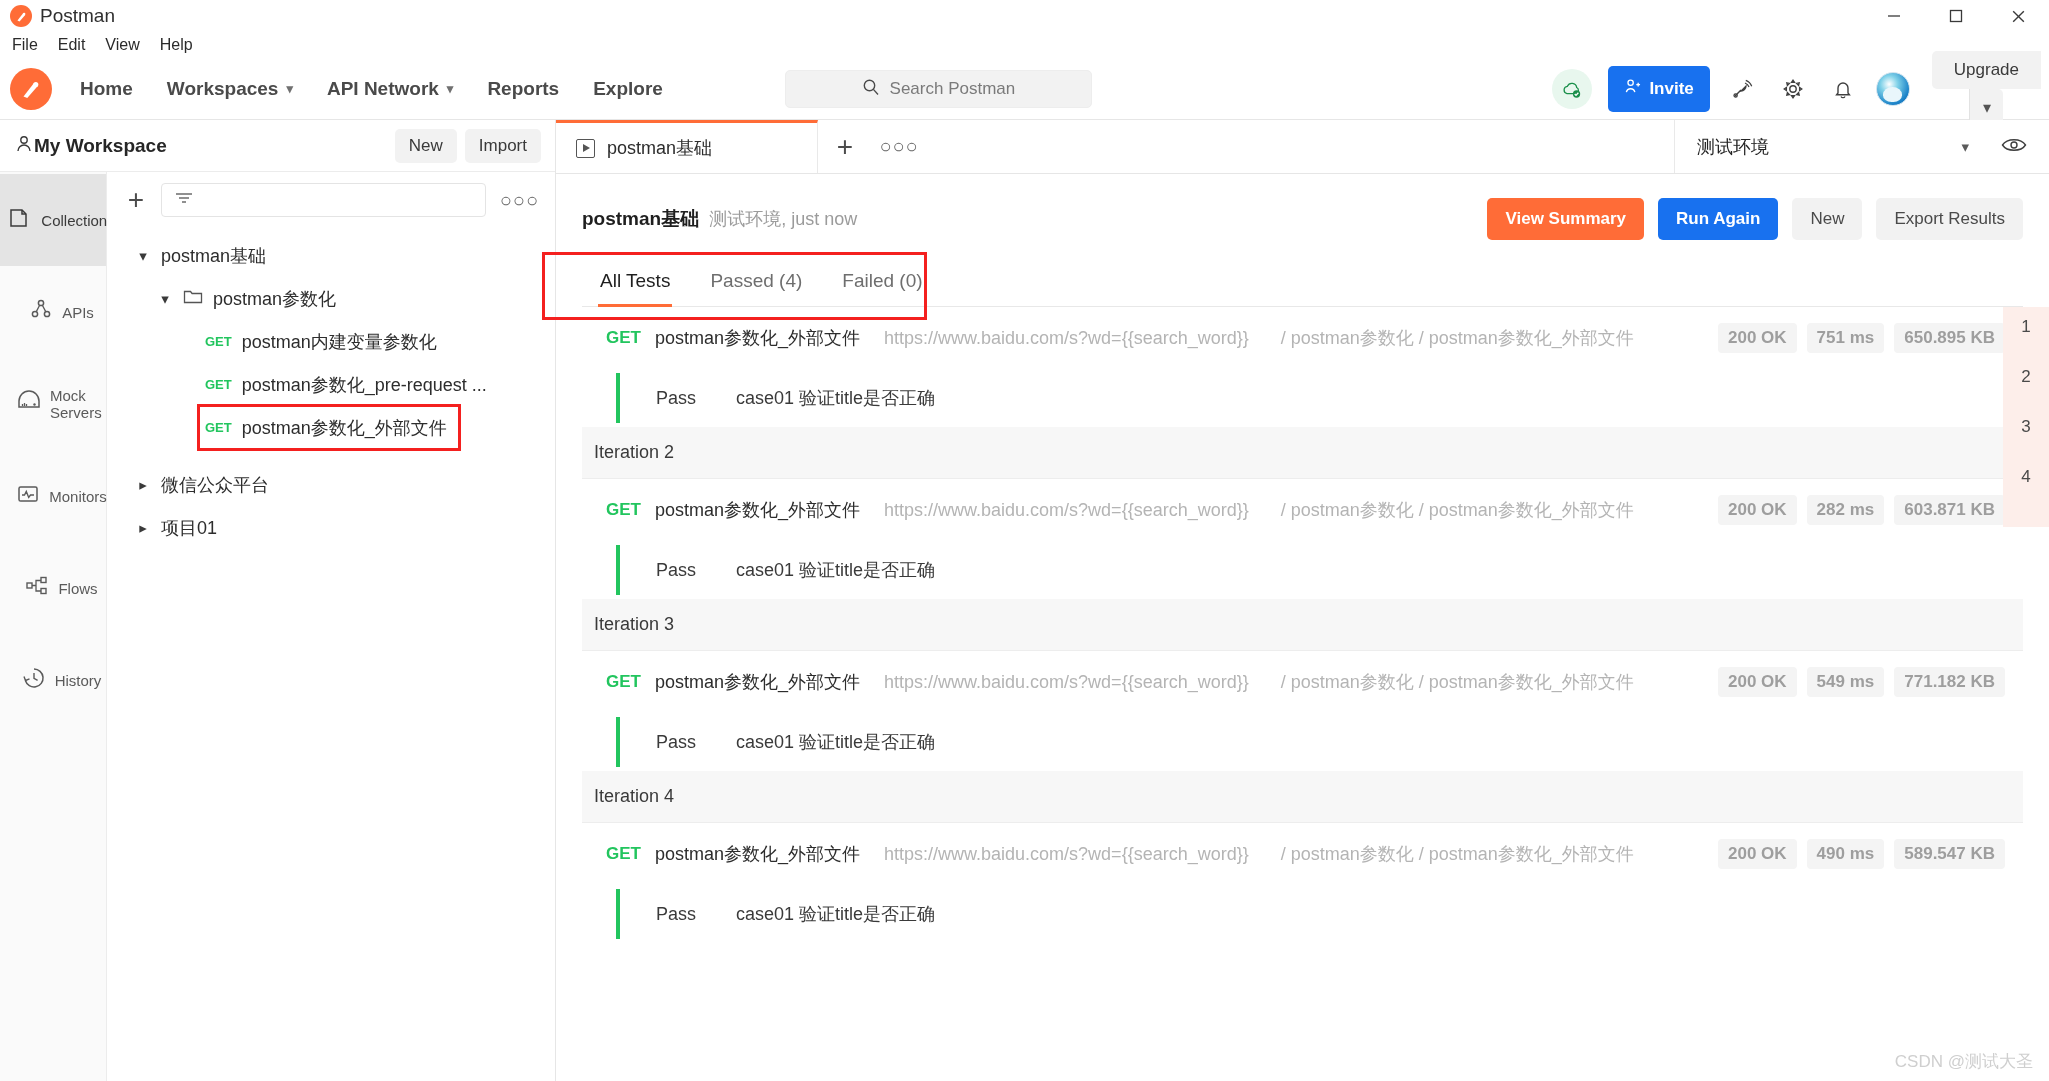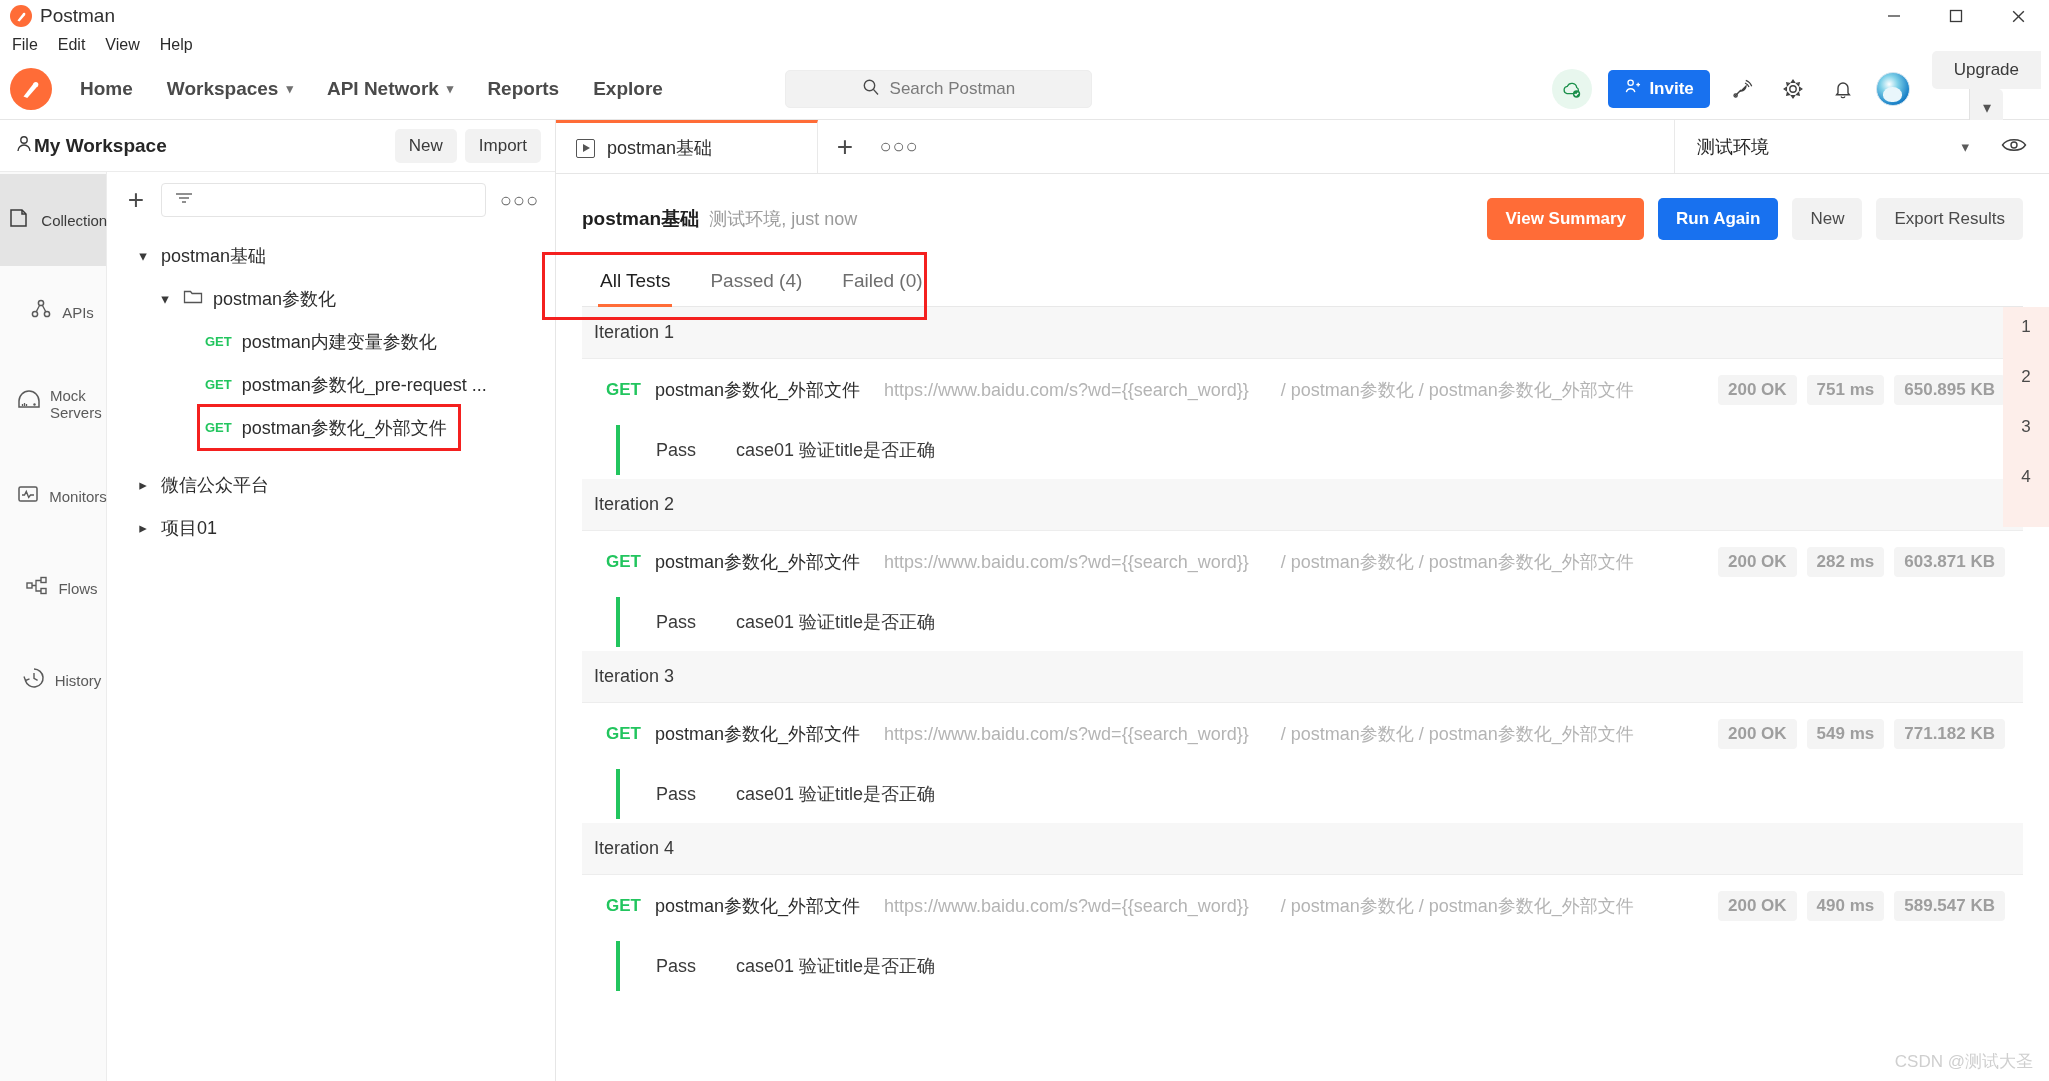--- a/index.html
+++ b/index.html
@@ -67,21 +67,21 @@
   .header-right {
     margin-left: auto; display: flex; align-items: center; gap: 16px;
     padding-right: 8px;
   }
   .cloud-badge {
     width: 40px; height: 40px; border-radius: 50%; background: #e8f7ee;
     display: flex; align-items: center; justify-content: center; flex:none;
   }
   .invite-btn {
     background: #1871ef; color: #fff; font-size: 17px; font-weight: bold;
-    border: none; border-radius: 5px; height: 38px; padding: 0 16px;
+    border: none; border-radius: 5px; height: 46px; padding: 0 16px;
     display: flex; align-items: center; gap: 8px; cursor: pointer;
     font-family: "Liberation Sans", sans-serif;
   }
   .icon-btn {
     width: 34px; height: 34px; display: flex; align-items: center;
     justify-content: center; color: #3f3f3f;
   }
   .avatar-img {
     width: 34px; height: 34px; border-radius: 50%;
     background: radial-gradient(circle at 38% 35%, #ffffff 0%, #7fd1e8 30%, #1d84c9 70%, #0d5ea8 100%);
@@ -554,21 +554,20 @@
     <div class="result-tabs-wrap">
       <div class="result-tabs">
         <div class="rt active">All Tests</div>
         <div class="rt">Passed (4)</div>
         <div class="rt">Failed (0)</div>
       </div>
     </div>
 
     <div class="results">
 
-      <div class="iteration-bar">Iteration 1</div>
       <div class="req-row">
         <span class="req-method">GET</span>
         <span class="req-name">postman参数化_外部文件</span>
         <span class="req-url">https://www.baidu.com/s?wd={{search_word}}</span>
         <span class="req-path">/ postman参数化 / postman参数化_外部文件</span>
         <span class="req-meta">
           <span class="chip">200 OK</span>
           <span class="chip">751 ms</span>
           <span class="chip">650.895 KB</span>
         </span>

